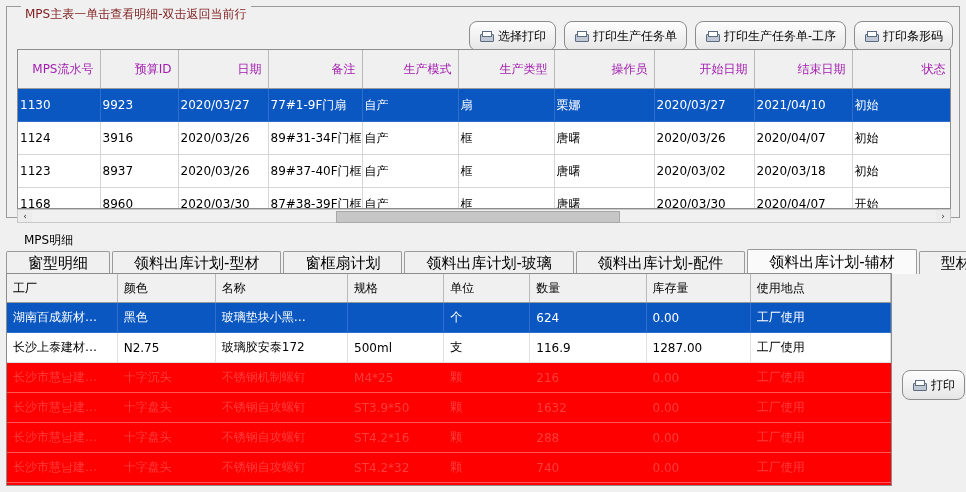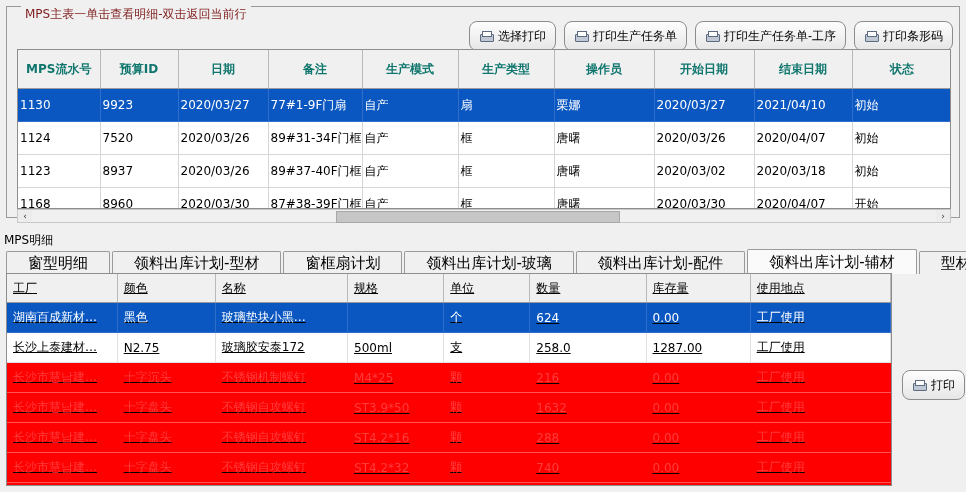--- a/index.html
+++ b/index.html
@@ -44,22 +44,22 @@
   }
 
   
   .grid-wrap{
     position:absolute;left:10px;top:42px;width:934px;height:160px;
     border:1px solid #8d8d8d;background:#fff;box-sizing:border-box;overflow:hidden;
   }
   table.grid{border-collapse:collapse;table-layout:fixed;width:100%;}
   table.grid th{
     background:#f0f0f0;border-right:1px solid #b9b9b9;border-bottom:1px solid #9a9a9a;
-    font-weight:bold;font-size:12px;text-align:center;padding:4px 6px;height:30px;
-    vertical-align:middle;color:#0f766e;
+    font-weight:normal;font-size:12px;text-align:right;padding:4px 6px;height:30px;
+    vertical-align:middle;color:#a21caf;
   }
   table.grid td{
     border-right:1px solid #d6d6d6;border-bottom:1px solid #d6d6d6;
     padding:4px 2px;height:24px;font-size:12px;white-space:nowrap;overflow:hidden;
   }
   tr.sel td{background:#0a57c2;color:#fff;border-right:1px solid #2f6ecb;border-bottom:1px solid #2f6ecb;}
 
   
   .hscroll{
     position:absolute;left:10px;top:202px;width:934px;height:14px;
@@ -70,37 +70,37 @@
     display:flex;align-items:center;justify-content:center;font-size:9px;color:#333;
   }
   .hscroll .arrow.l{left:0;}
   .hscroll .arrow.r{right:0;}
   .hscroll .thumb{
     position:absolute;left:318px;top:1px;width:282px;height:10px;
     background:#c6c6c6;border:1px solid #a8a8a8;
   }
 
   
-  .section-label{position:absolute;left:4px;top:232px;font-size:12px;}
+  .section-label{position:absolute;left:24px;top:232px;font-size:12px;}
 
   .tabstrip{
     position:absolute;left:6px;top:250px;width:954px;height:24px;
     display:flex;align-items:flex-end;gap:0;
   }
   .tab{
     height:22px;line-height:22px;padding:0 21px;margin-right:2px;
     border:1px solid #9a9a9a;border-bottom:none;background:#f0f0f0;
     font-size:15px;cursor:pointer;white-space:nowrap;
     border-radius:2px 2px 0 0;
   }
   .tab.active{background:#fafafa;height:24px;line-height:24px;font-weight:normal;}
 
   .detail-wrap{
     position:absolute;left:6px;top:273px;width:886px;height:213px;
-    border:1px solid #8d8d8d;background:#fff;box-sizing:border-box;overflow:hidden;text-decoration:underline;
+    border:1px solid #8d8d8d;background:#fff;box-sizing:border-box;overflow:hidden;
   }
   table.detail{border-collapse:collapse;table-layout:fixed;width:100%;}
   table.detail th{
     background:#f0f0f0;border-right:1px solid #b9b9b9;border-bottom:1px solid #9a9a9a;
     font-weight:normal;font-size:12px;text-align:left;padding:3px 6px;height:22px;color:#000;
   }
   table.detail td{
     border-right:1px solid #e0e0e0;border-bottom:1px solid #e0e0e0;
     padding:3px 6px;height:23px;font-size:12px;white-space:nowrap;overflow:hidden;
   }
@@ -175,21 +175,21 @@
               <td>77#1-9F门扇</td>
               <td>自产</td>
               <td>扇</td>
               <td>栗娜</td>
               <td>2020/03/27</td>
               <td>2021/04/10</td>
               <td>初始</td>
             </tr>
             <tr class="">
               <td>1124</td>
-              <td>7520</td>
+              <td>3916</td>
               <td>2020/03/26</td>
               <td>89#31-34F门框</td>
               <td>自产</td>
               <td>框</td>
               <td>唐曙</td>
               <td>2020/03/26</td>
               <td>2020/04/07</td>
               <td>初始</td>
             </tr>
             <tr class="">
@@ -275,21 +275,21 @@
             <td>624</td>
             <td>0.00</td>
             <td>工厂使用</td>
           </tr>
           <tr class="r-white">
             <td>长沙上泰建材…</td>
             <td>N2.75</td>
             <td>玻璃胶安泰172</td>
             <td>500ml</td>
             <td>支</td>
-            <td>258.0</td>
+            <td>116.9</td>
             <td>1287.00</td>
             <td>工厂使用</td>
           </tr>
           <tr class="r-red">
             <td>长沙市慧남建…</td>
             <td>十字沉头</td>
             <td>不锈钢机制螺钉</td>
             <td>M4*25</td>
             <td>颗</td>
             <td>216</td>

